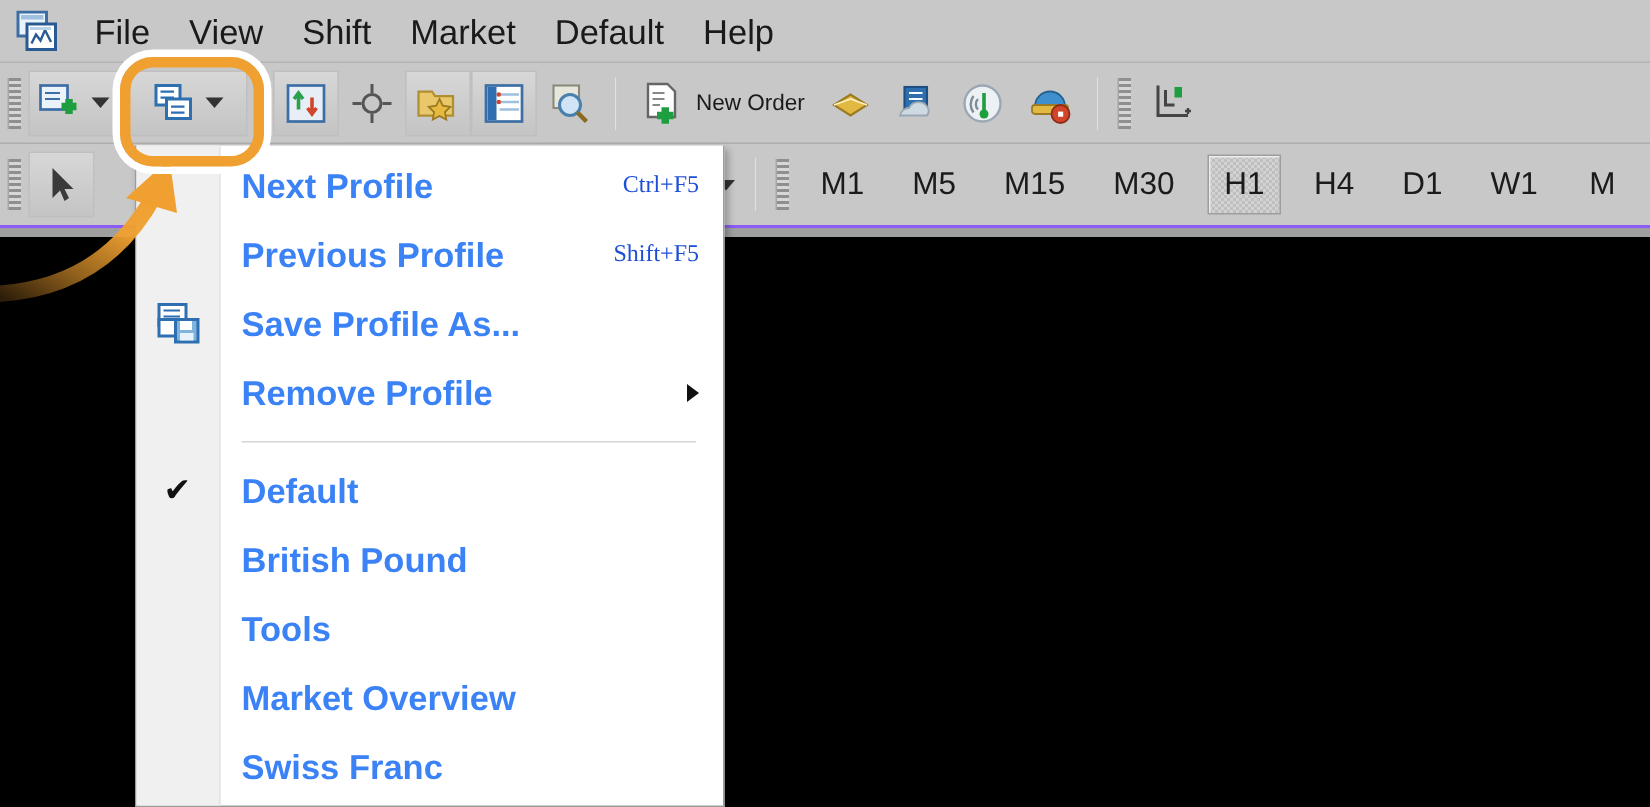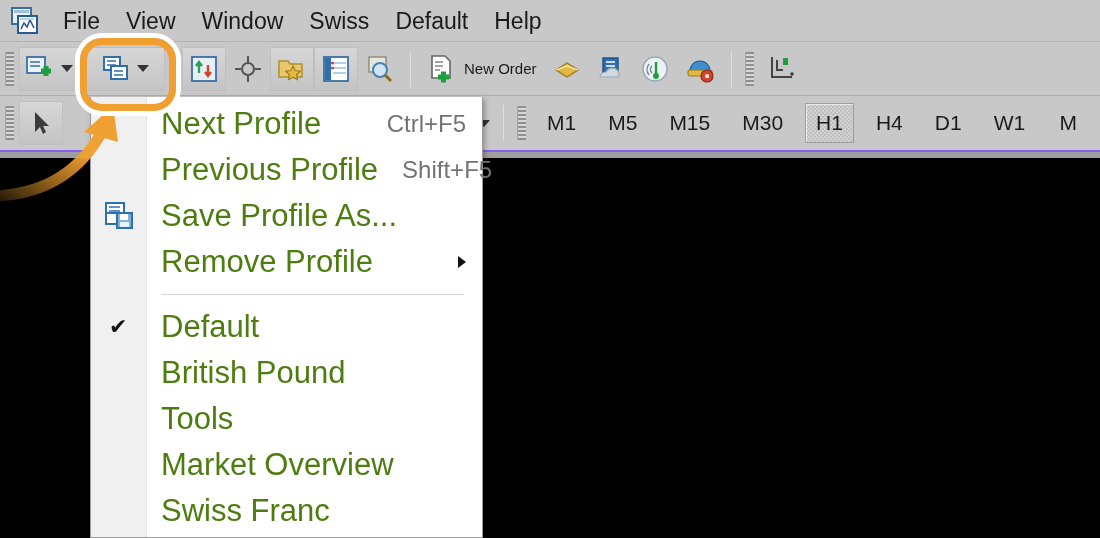--- a/index.html
+++ b/index.html
@@ -100,24 +100,25 @@
   }
   .dd-gutter {
     position: absolute; left: 0; top: 0; width: 56px; height: 100%;
     background: #f0f0f0; border-right: 1px solid #e3e3e3;
   }
   .dd-list { position: relative; padding-top: 4px; }
   .dd-item {
     position: relative; height: 46px; display: flex; align-items: center;
     padding-left: 70px; padding-right: 16px; cursor: default;
   }
-  .dd-text { font-size: 31px; color: #4d7c0f; white-space: nowrap; }
+  .dd-text { font-size: 23px; color: #3b82f6; white-space: nowrap; font-weight: bold; }
   .dd-accel {
-    margin-left: auto; font-size: 24px; color: #737373; white-space: nowrap;
+    margin-left: auto; font-size: 16px; color: #1d4ed8; white-space: nowrap;
     padding-left: 24px;
+    font-family: Liberation Serif, serif;
   }
   .dd-sub {
     margin-left: auto; width: 0; height: 0;
     border-top: 6px solid transparent; border-bottom: 6px solid transparent;
     border-left: 8px solid #111;
   }
   .dd-check {
     position: absolute; left: 18px; top: 50%; transform: translateY(-50%);
     font-size: 22px; color: #111; line-height: 1;
   }
@@ -151,22 +152,22 @@
       <svg viewBox="0 0 30 28">
         <rect x="2" y="1" width="19" height="16" fill="#eaf2fa" stroke="#3c6ea5" stroke-width="2"></rect>
         <rect x="4" y="3" width="15" height="3" fill="#9fc0e0"></rect>
         <rect x="8" y="9" width="19" height="17" fill="#ffffff" stroke="#2a5a93" stroke-width="2"></rect>
         <path d="M11 22 L14 16 L17 20 L20 13 L24 21" fill="none" stroke="#2a5a93" stroke-width="1.6"></path>
         <rect x="10" y="11" width="14" height="2" fill="#b9d2ea"></rect>
       </svg>
     </div>
     <div class="menu-item">File</div>
     <div class="menu-item">View</div>
-    <div class="menu-item">Window</div>
-    <div class="menu-item">Swiss</div>
+    <div class="menu-item">Shift</div>
+    <div class="menu-item">Market</div>
     <div class="menu-item">Default</div>
     <div class="menu-item">Help</div>
   </div>
 
   <div class="toolbar row1">
     <div class="grip"></div>
 
     <div class="tb-btn framed">
       <span class="ic">
         <svg viewBox="0 0 30 30">

